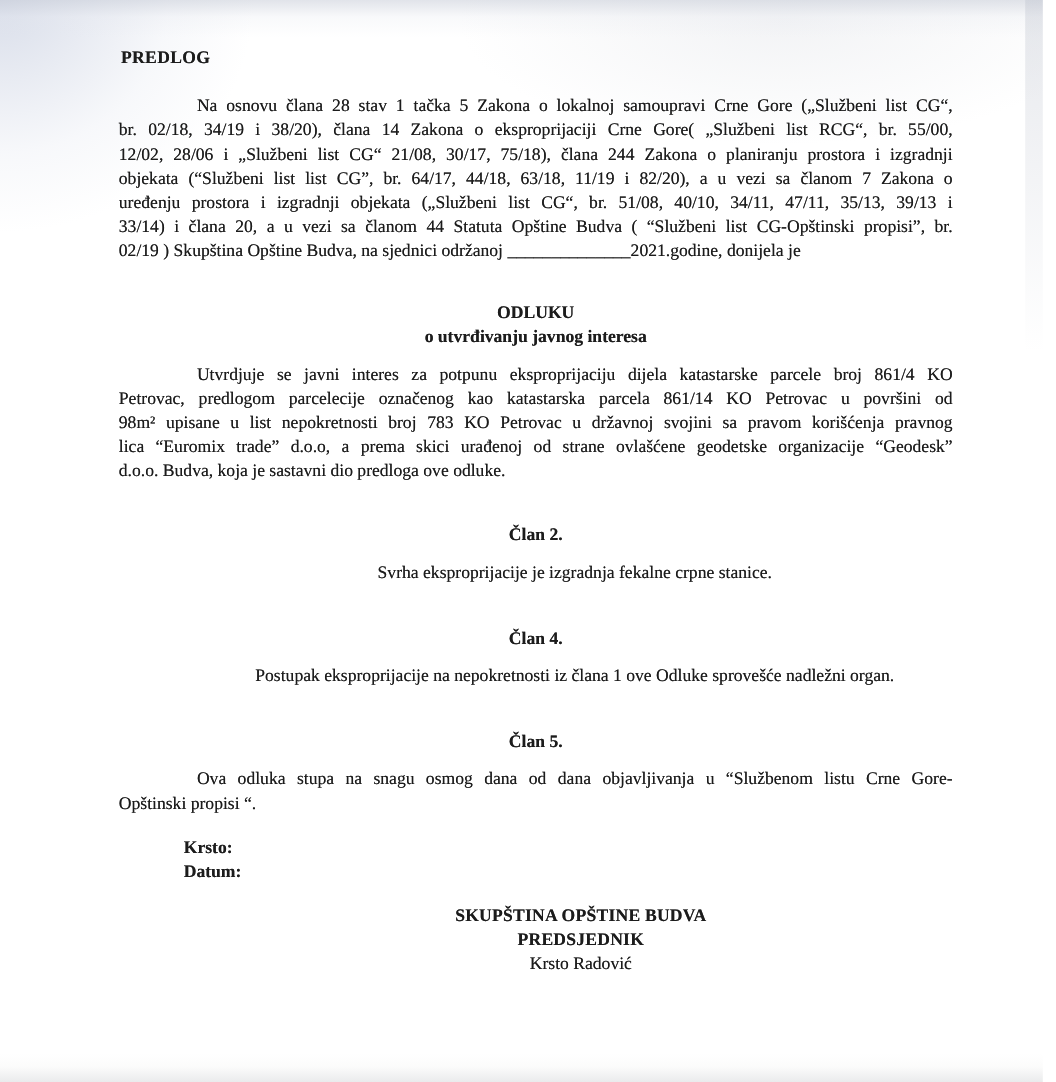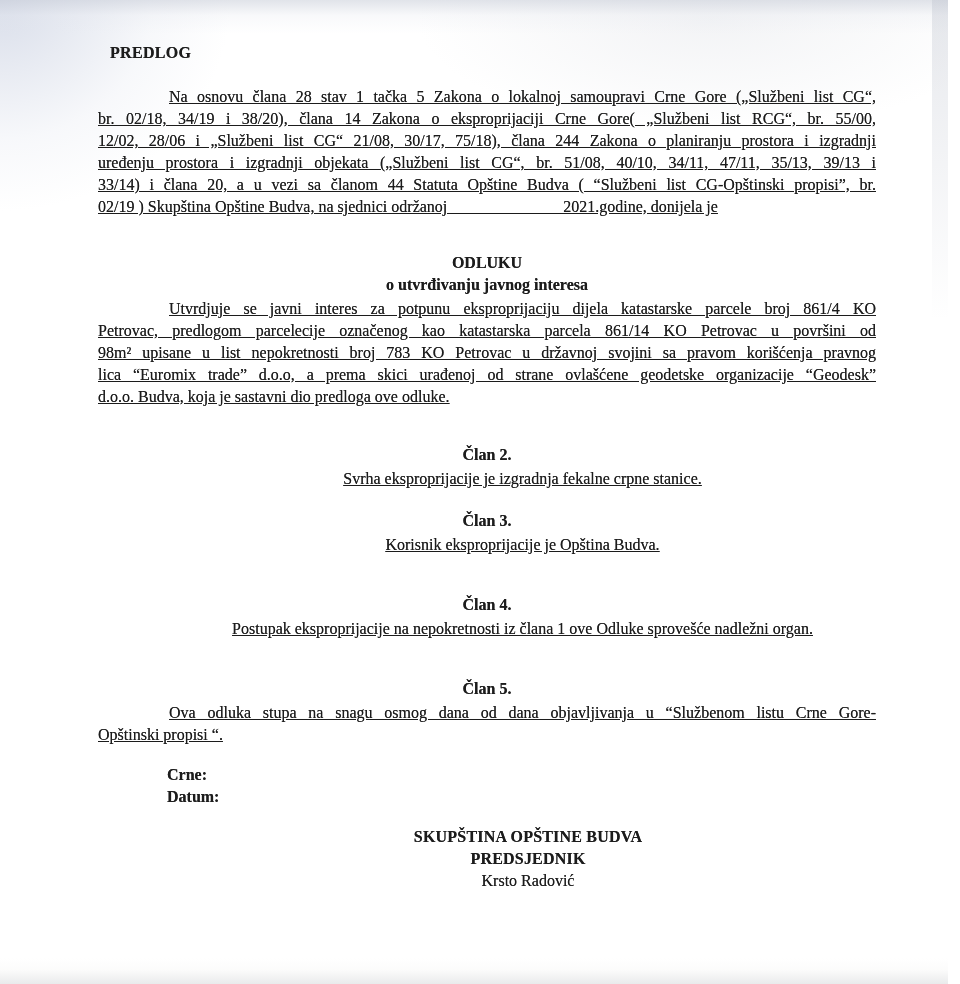--- a/index.html
+++ b/index.html
@@ -54,21 +54,21 @@
     line-height: 22px;
     filter: blur(0.35px);
     text-shadow: 0 0 0.6px rgba(25,25,25,0.75);
   }
   .doc-label {
     margin-top: 42px;
     margin-left: 14px;
     font-weight: bold;
     letter-spacing: 0.3px;
   }
-  .para { margin: 2px; text-decoration: underline; }
+  .para { margin: 12px; }
   .intro { margin-top: 22px; }
   .line { white-space: nowrap; }
   .jline {
     text-align: justify;
     text-align-last: justify;
     white-space: normal;
   }
   .indent { text-indent: 71px; text-align: center; }
   .title-block {
     margin-top: 34px;
@@ -104,20 +104,21 @@
   <div class="scan-bottom"></div>
 
   <div class="content">
 
     <div class="doc-label">PREDLOG</div>
 
     <div class="para intro">
       <div class="jline indent">Na osnovu člana 28 stav 1 tačka 5 Zakona o lokalnoj samoupravi Crne Gore („Službeni list CG“,</div>
       <div class="jline">br. 02/18, 34/19 i 38/20), člana 14 Zakona o eksproprijaciji Crne Gore( „Službeni list RCG“, br. 55/00,</div>
       <div class="jline">12/02, 28/06 i „Službeni list CG“ 21/08, 30/17, 75/18), člana 244 Zakona o planiranju prostora i izgradnji</div>
+      <div class="jline">objekata (“Službeni list list CG”, br. 64/17, 44/18, 63/18, 11/19 i 82/20), a u vezi sa  članom 7 Zakona o</div>
       <div class="jline">uređenju prostora i izgradnji objekata („Službeni list CG“, br. 51/08, 40/10, 34/11, 47/11, 35/13, 39/13 i</div>
       <div class="jline">33/14) i člana 20, a u vezi sa članom 44 Statuta Opštine Budva ( “Službeni list CG-Opštinski propisi”, br.</div>
       <div class="line">02/19 ) Skupština Opštine Budva, na sjednici održanoj ______________2021.godine, donijela je</div>
     </div>
 
     <div class="title-block">
       <div class="line">ODLUKU</div>
       <div class="line">o utvrđivanju javnog interesa</div>
     </div>
 
@@ -131,44 +132,38 @@
       </div>
     </div>
 
     <div class="article">
       <div class="article-heading mt36">Član 2.</div>
       <div class="para">
         <div class="line indent">Svrha eksproprijacije je izgradnja fekalne crpne stanice.</div>
       </div>
     </div>
 
-    <div class="article">
-      <div class="article-heading mt20">Član 3.</div>
-      <div class="para">
-        <div class="line indent">Korisnik eksproprijacije je Opština Budva.</div>
-      </div>
-    </div>
 
     <div class="article">
       <div class="article-heading mt38">Član 4.</div>
       <div class="para">
         <div class="line indent">Postupak eksproprijacije na nepokretnosti iz člana 1 ove Odluke sprovešće nadležni organ.</div>
       </div>
     </div>
 
     <div class="article">
       <div class="article-heading mt38">Član 5.</div>
       <div class="para">
         <div class="jline indent">Ova odluka stupa na snagu osmog dana od dana objavljivanja u “Službenom listu Crne Gore-</div>
         <div class="line">Opštinski propisi “.</div>
       </div>
     </div>
 
     <div class="footer-block">
-      <div class="line">Crne:</div>
+      <div class="line">Krsto:</div>
       <div class="line">Datum:</div>
     </div>
 
     <div class="signature">
       <div class="line sig-bold">SKUPŠTINA OPŠTINE BUDVA</div>
       <div class="line sig-bold">PREDSJEDNIK</div>
       <div class="line">Krsto Radović</div>
     </div>
 
   </div>

